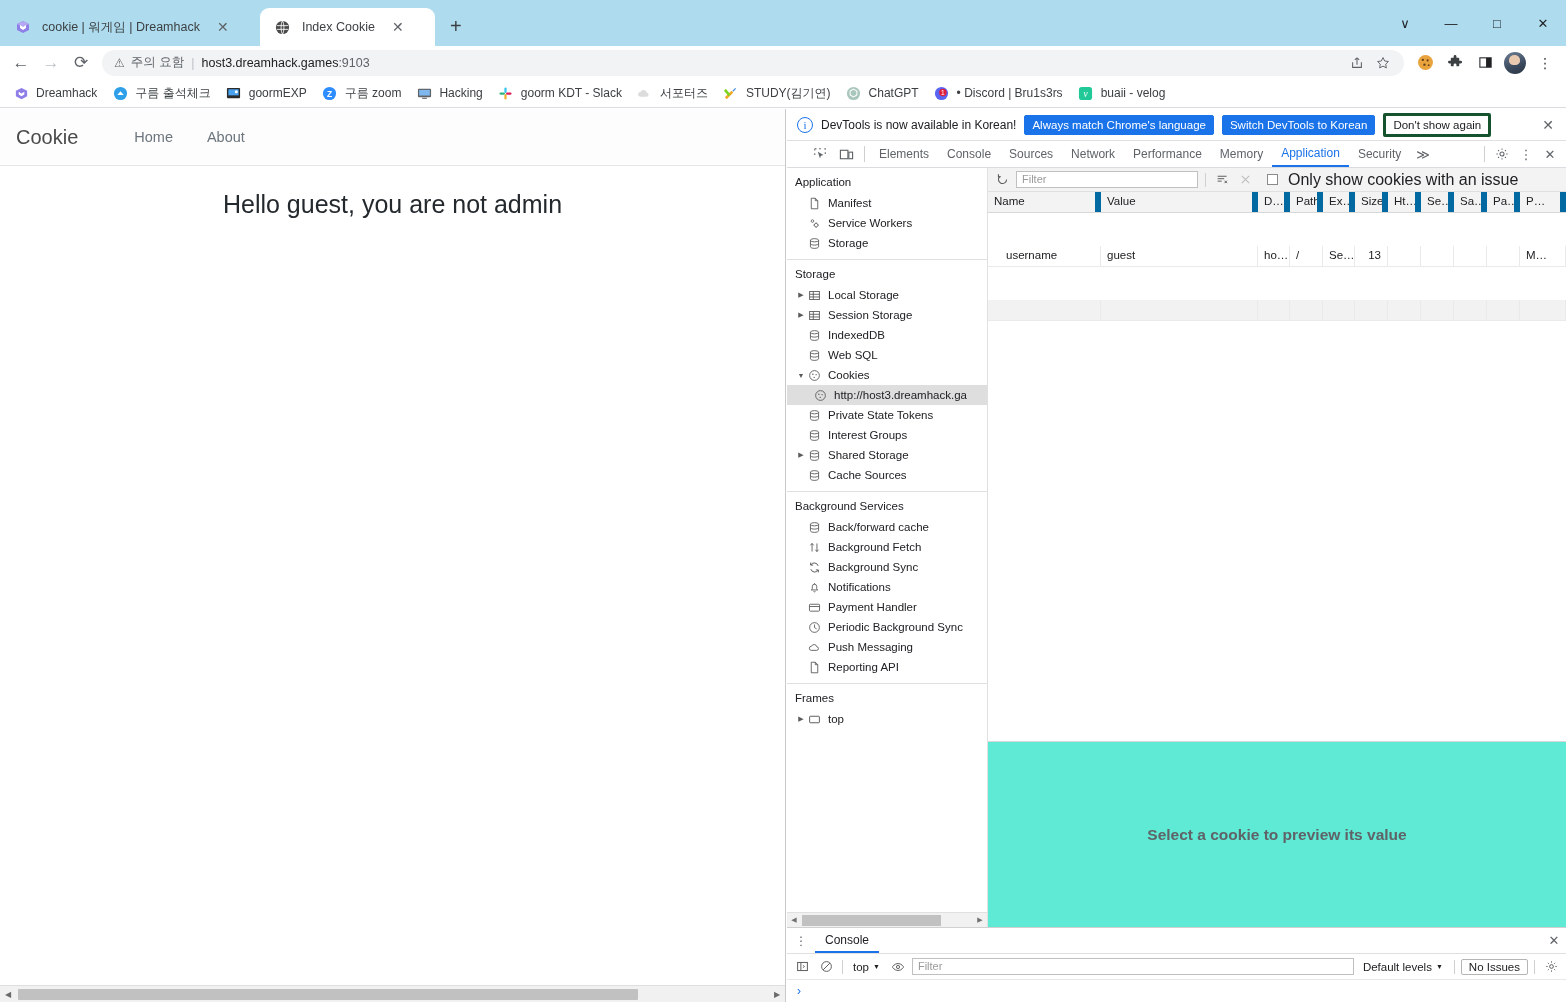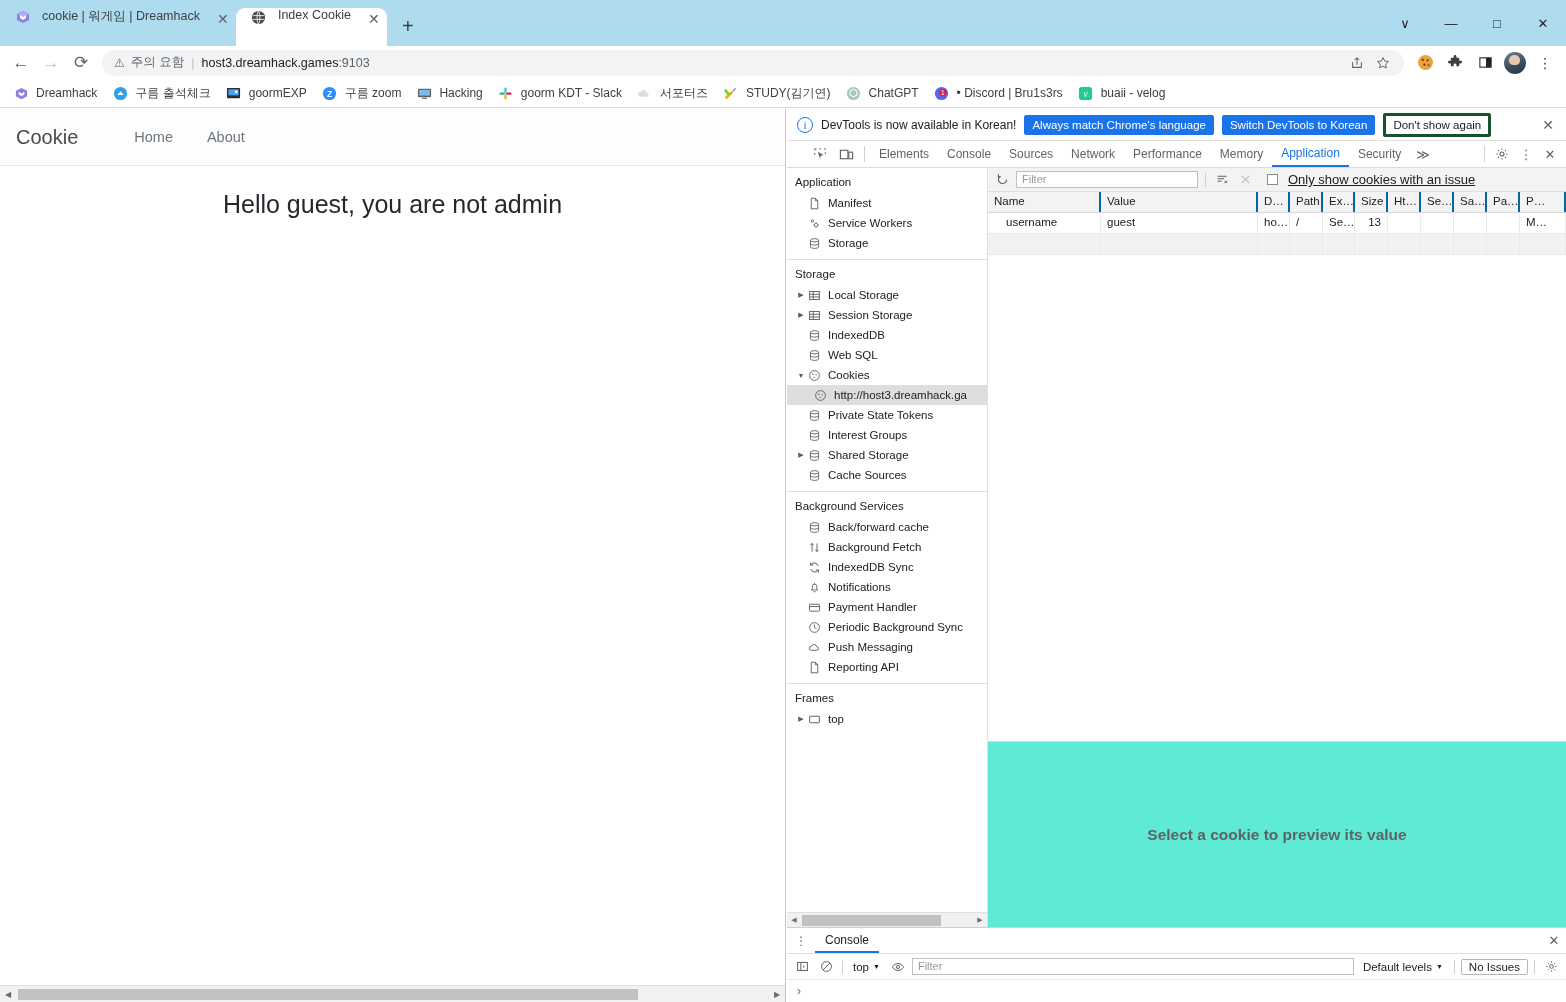--- a/index.html
+++ b/index.html
@@ -11,22 +11,22 @@
   }
   #app { position: relative; width: 1566px; height: 1002px; }
 
   
   .titlebar {
     position: absolute; top: 0; left: 0; width: 1566px; height: 46px;
     background: #aedcee;
   }
   .tabstrip { position: absolute; top: 0; left: 0; height: 46px; display: flex; align-items: flex-end; }
   .tab {
-    display: flex; height: 38px;
-    padding: 0 2px 0 14px; margin-top: 8px;
+    display: flex; align-items: center; height: 38px;
+    padding: 0 26px 0 14px; margin-top: 8px;
     border-radius: 9px 9px 0 0; position: relative;
   }
   .tab.inactive { color: #3c4043; }
   .tab.active { background: #ffffff; }
   .tab-fav { width: 18px; height: 18px; margin-right: 10px; flex: 0 0 18px; display:flex; align-items:center; justify-content:center;}
   .tab-title {
     font-size: 12.5px; color: #3c4043; white-space: nowrap;
     max-width: 190px; overflow: hidden; text-overflow: ellipsis;
   }
   .tab-close {
@@ -149,24 +149,24 @@
 
   
   .dt-content{flex:1;display:flex;flex-direction:column;min-width:0;}
   .ck-toolbar{height:24px;background:#f3f3f3;border-bottom:1px solid #e0e0e0;display:flex;align-items:center;padding:0 5px;gap:5px;}
   .ck-refresh{width:18px;height:18px;display:flex;align-items:center;justify-content:center;color:#5a5a5a;font-size:12px;}
   .ck-filter{width:182px;height:17px;background:#fff;border:1px solid #c0c0c0;font-size:11px;color:#9a9a9a;padding:0 5px;line-height:15px;}
   .ck-sep{width:1px;height:14px;background:#d0d0d0;margin:0 2px;}
   .ck-ico{width:18px;height:18px;display:flex;align-items:center;justify-content:center;color:#5a5a5a;font-size:11px;}
   .ck-ico.dim{color:#bdbdbd;}
   .ck-chk{width:11px;height:11px;border:1px solid #8a8a8a;background:#fff;margin:0 5px 0 8px;}
-  .ck-chk-lbl{font-size:13px;color:#202124;text-decoration:underline;}
+  .ck-chk-lbl{font-size:16px;color:#202124;}
   .ck-hdr{display:flex;height:21px;background:#f3f3f3;border-bottom:1px solid #d8d8d8;}
-  .ck-hdr .c{font-size:11.5px;color:#202124;padding:3px 12px 0 6px;border-right:2px solid #0369a1;overflow:hidden;white-space:nowrap;}
-  .ck-row{display:flex;height:21px;border-bottom:1px solid #eaeaea;background:#fff;}
+  .ck-hdr .c{font-size:11.5px;color:#202124;padding:3px 12px 0 6px;border-right:6px solid #0369a1;overflow:hidden;white-space:nowrap;}
+  .ck-row{display:flex;height:21px;border-bottom:1px solid #eaeaea;background:#fff;margin-top:33px;}
   .ck-row .c{font-size:11.5px;color:#202124;padding:3px 0 0 6px;border-right:1px solid #eaeaea;overflow:hidden;white-space:nowrap;}
   .ck-row .c.num{text-align:right;padding:3px 6px 0 0;}
   .ck-row.alt{background:#f2f2f2;}
   .ck-row .c.name{padding-left:18px;}
   .ck-grid-wrap{flex:1;display:flex;flex-direction:column;min-height:0;}
   .ck-body-bg{flex:1;display:flex;border-bottom:1px solid #d8d8d8;}
 
   .ck-preview{height:185px;background:#5eead4;display:flex;align-items:center;justify-content:center;}
   .ck-preview-txt{font-size:15.5px;color:#5f6368;font-weight:bold;}
 
@@ -623,21 +623,21 @@
             <span>Background Fetch</span>
           </div>
           <div class="tree-row">
             <span class="tw"></span>
             <span class="ti">
                 <svg width="13" height="13" viewBox="0 0 16 16" fill="none" stroke="#5a5a5a" stroke-width="1.2">
                   <path d="M12.5 6A5 5 0 003.3 5M3.5 10A5 5 0 0012.7 11"></path>
                   <path d="M3.3 2v3h3M12.7 14v-3h-3"></path>
                 </svg>
               </span>
-            <span>IndexedDB Sync</span>
+            <span>Background Sync</span>
           </div>
           <div class="tree-row">
             <span class="tw"></span>
             <span class="ti">
                 <svg width="13" height="13" viewBox="0 0 16 16" fill="none" stroke="#5a5a5a" stroke-width="1.1">
                   <path d="M4 11h8c-1 0-1.3-.9-1.3-2V6.6A2.7 2.7 0 008 4a2.7 2.7 0 00-2.7 2.6V9c0 1.1-.3 2-1.3 2z"></path>
                   <path d="M6.8 12.6a1.3 1.3 0 002.4 0M8 4V2.6"></path>
                 </svg>
               </span>
             <span>Notifications</span>

